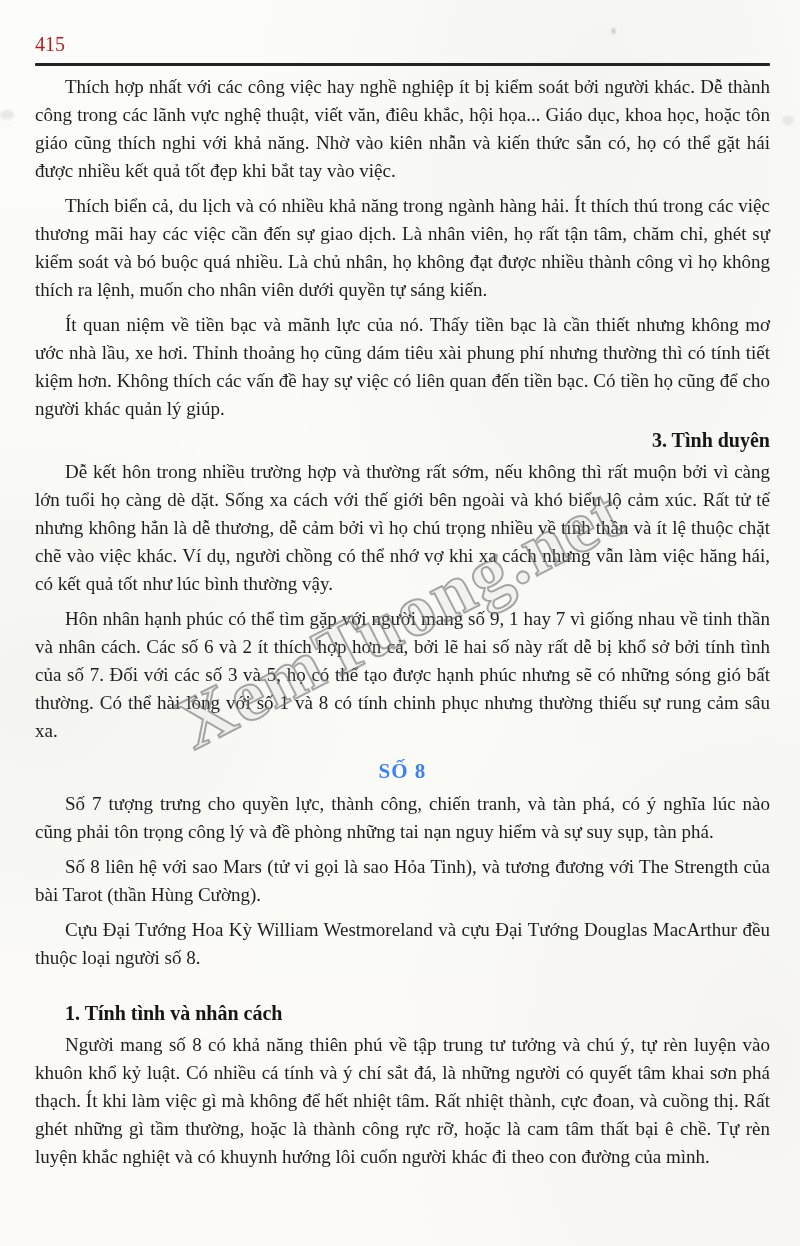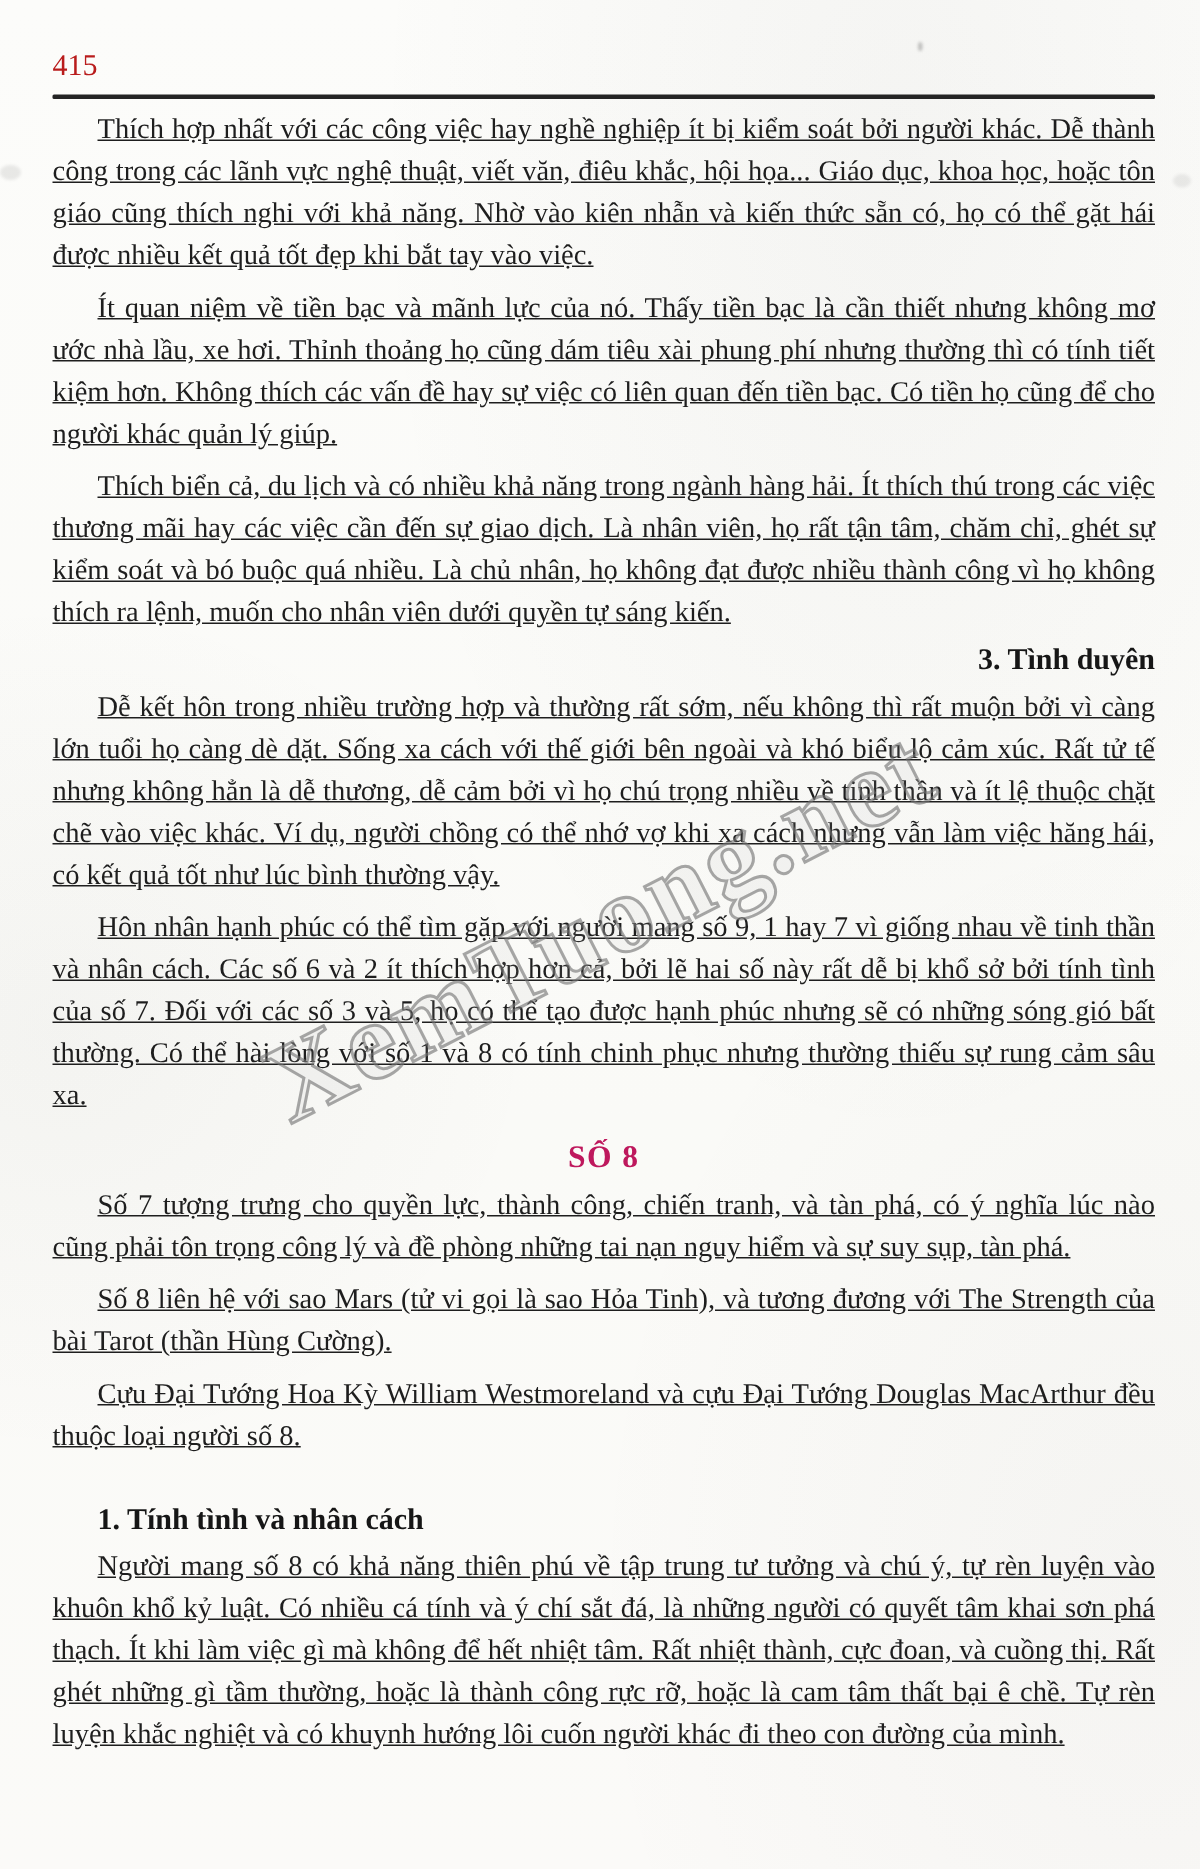--- a/index.html
+++ b/index.html
@@ -55,30 +55,29 @@
   .h-congviec { margin-top: 28px; }
   .h-tinhduyen { margin-top: 4px; text-align: right; }
   .h-tinhtinh { margin-top: 28px; }
   .chapter-heading {
     text-align: center;
     font-size: 21px;
     font-weight: 700;
     line-height: 28px;
     letter-spacing: 1px;
     margin: 12px 0 0 0;
-    color: #be185d;
+    color: #3b82f6;
   }
   .para {
     font-size: 19px;
     line-height: 28px;
     text-align: justify;
     text-indent: 30px;
     margin: 7px 0 0 0;
     color: #1e1e1e;
-    text-decoration: underline;
   }
   .sec-heading + .para,
   .chapter-heading + .para {
     margin-top: 5px;
   }
   .watermark {
     position: absolute;
     left: 400px;
     top: 618px;
     z-index: 3;
@@ -111,22 +110,22 @@
 <div class="artifact artifact-right"></div>
 
 <div class="page">
 
   <div class="running-header">
     <span class="page-number">415</span>
   </div>
   <div class="header-rule"></div>
 
   <p class="para">Thích hợp nhất với các công việc hay nghề nghiệp ít bị kiểm soát bởi người khác. Dễ thành công trong các lãnh vực nghệ thuật, viết văn, điêu khắc, hội họa... Giáo dục, khoa học, hoặc tôn giáo cũng thích nghi với khả năng. Nhờ vào kiên nhẫn và kiến thức sẵn có, họ có thể gặt hái được nhiều kết quả tốt đẹp khi bắt tay vào việc.</p>
+  <p class="para">Thích biển cả, du lịch và có nhiều khả năng trong ngành hàng hải. Ít thích thú trong các việc thương mãi hay các việc cần đến sự giao dịch. Là nhân viên, họ rất tận tâm, chăm chỉ, ghét sự kiểm soát và bó buộc quá nhiều. Là chủ nhân, họ không đạt được nhiều thành công vì họ không thích ra lệnh, muốn cho nhân viên dưới quyền tự sáng kiến.</p>
   <p class="para">Ít quan niệm về tiền bạc và mãnh lực của nó. Thấy tiền bạc là cần thiết nhưng không mơ ước nhà lầu, xe hơi. Thỉnh thoảng họ cũng dám tiêu xài phung phí nhưng thường thì có tính tiết kiệm hơn. Không thích các vấn đề hay sự việc có liên quan đến tiền bạc. Có tiền họ cũng để cho người khác quản lý giúp.</p>
-  <p class="para">Thích biển cả, du lịch và có nhiều khả năng trong ngành hàng hải. Ít thích thú trong các việc thương mãi hay các việc cần đến sự giao dịch. Là nhân viên, họ rất tận tâm, chăm chỉ, ghét sự kiểm soát và bó buộc quá nhiều. Là chủ nhân, họ không đạt được nhiều thành công vì họ không thích ra lệnh, muốn cho nhân viên dưới quyền tự sáng kiến.</p>
 
   <h2 class="sec-heading h-tinhduyen">3. Tình duyên</h2>
   <p class="para">Dễ kết hôn trong nhiều trường hợp và thường rất sớm, nếu không thì rất muộn bởi vì càng lớn tuổi họ càng dè dặt. Sống xa cách với thế giới bên ngoài và khó biểu lộ cảm xúc. Rất tử tế nhưng không hẳn là dễ thương, dễ cảm bởi vì họ chú trọng nhiều về tinh thần và ít lệ thuộc chặt chẽ vào việc khác. Ví dụ, người chồng có thể nhớ vợ khi xa cách nhưng vẫn làm việc hăng hái, có kết quả tốt như lúc bình thường vậy.</p>
   <p class="para">Hôn nhân hạnh phúc có thể tìm gặp với người mang số 9, 1 hay 7 vì giống nhau về tinh thần và nhân cách. Các số 6 và 2 ít thích hợp hơn cả, bởi lẽ hai số này rất dễ bị khổ sở bởi tính tình của số 7. Đối với các số 3 và 5, họ có thể tạo được hạnh phúc nhưng sẽ có những sóng gió bất thường. Có thể hài lòng với số 1 và 8 có tính chinh phục nhưng thường thiếu sự rung cảm sâu xa.</p>
 
   <h1 class="chapter-heading">SỐ 8</h1>
   <p class="para">Số 7 tượng trưng cho quyền lực, thành công, chiến tranh, và tàn phá, có ý nghĩa lúc nào cũng phải tôn trọng công lý và đề phòng những tai nạn nguy hiểm và sự suy sụp, tàn phá.</p>
   <p class="para">Số 8 liên hệ với sao Mars (tử vi gọi là sao Hỏa Tinh), và tương đương với The Strength của bài Tarot (thần Hùng Cường).</p>
   <p class="para">Cựu Đại Tướng Hoa Kỳ William Westmoreland và cựu Đại Tướng Douglas MacArthur đều thuộc loại người số 8.</p>
 

